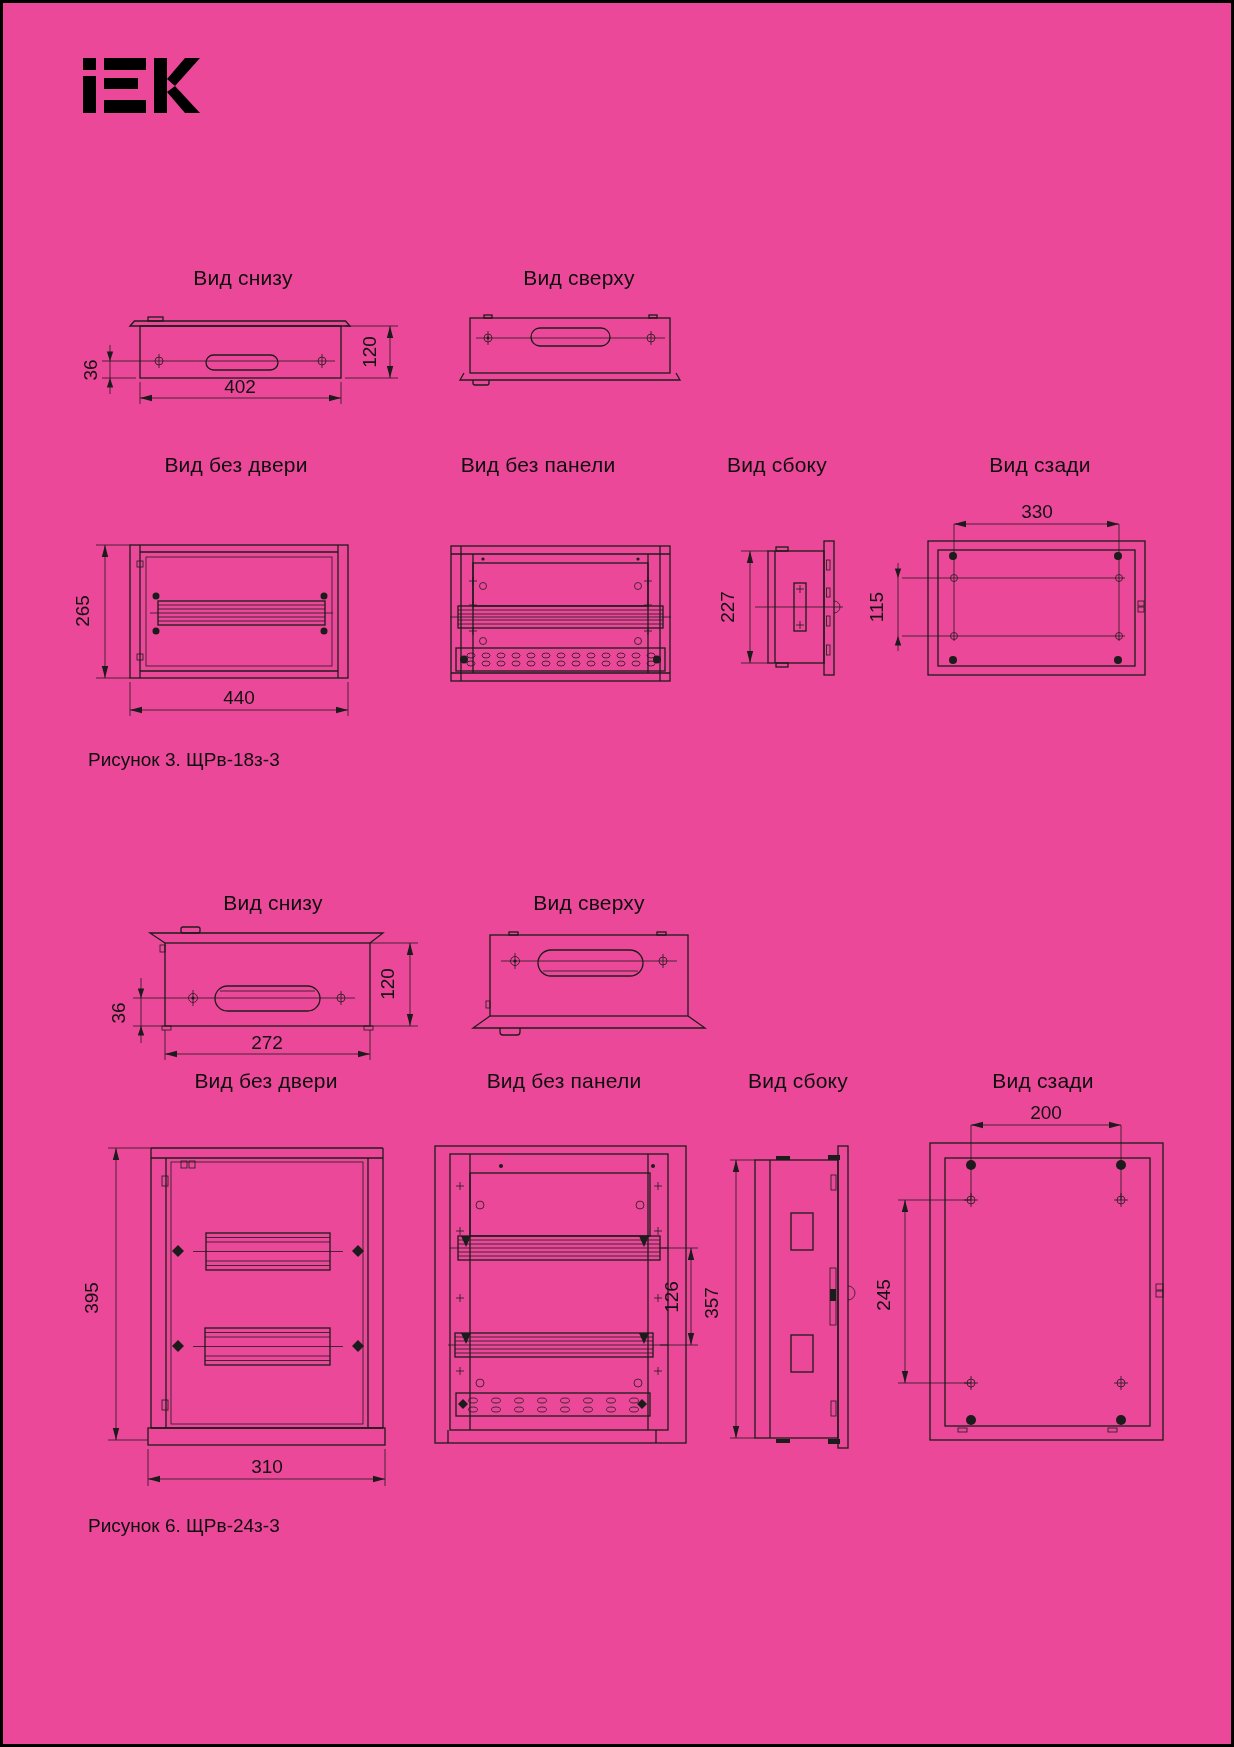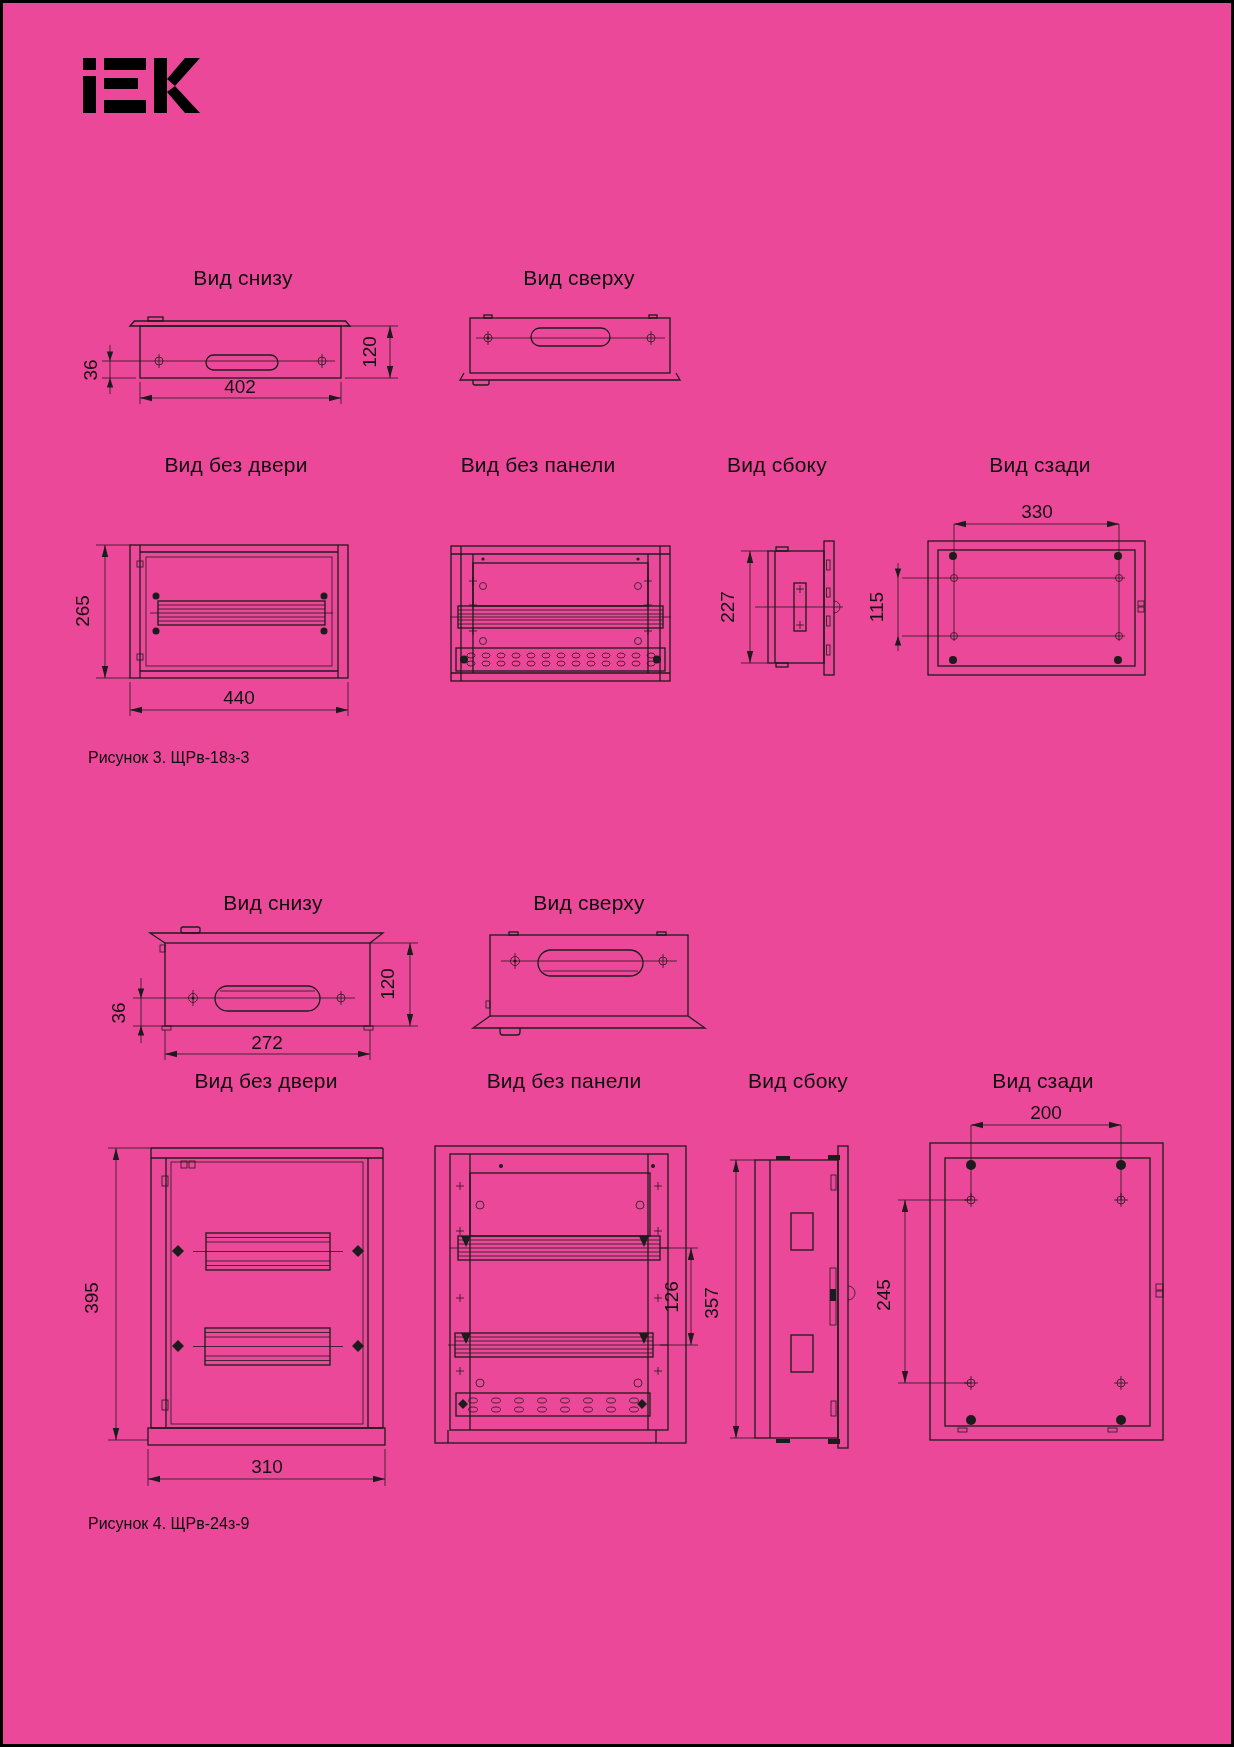--- a/index.html
+++ b/index.html
@@ -3,21 +3,21 @@
 <meta charset="utf-8">
 <style>
   html,body{margin:0;padding:0;background:#e9e9e9;}
   .page{position:relative;width:1234px;height:1747px;background:#ec4899;
         border:3px solid #000;box-sizing:border-box;overflow:hidden;
         font-family:"Liberation Sans",sans-serif;}
   .logo{position:absolute;left:78px;top:52px;width:122px;height:60px;}
   .sr{position:absolute;width:1px;height:1px;overflow:hidden;clip:rect(0 0 0 0);white-space:nowrap;}
   .vtitle{position:absolute;transform:translateX(-50%);font-size:21px;font-weight:500;
           color:#0d0d0d;white-space:nowrap;letter-spacing:.2px;}
-  .caption{position:absolute;font-size:16px;font-weight:500;color:#0d0d0d;white-space:nowrap;}
+  .caption{position:absolute;font-size:19px;font-weight:500;color:#0d0d0d;white-space:nowrap;}
   .draw{position:absolute;overflow:visible;}
   .ln{stroke:#1c1c1c;fill:none;stroke-width:1.3;}
   .tn{stroke:#1c1c1c;fill:none;stroke-width:0.8;}
   .fl{fill:#1c1c1c;stroke:none;}
   .dt{font-family:"Liberation Sans",sans-serif;font-size:19px;fill:#111;}
 </style>
 </head>
 <body>
 
 <div class="page">
@@ -293,21 +293,21 @@
       <text class="dt" x="20" y="124" text-anchor="middle" transform="rotate(-90 20 124)">115</text>
     </g>
   </svg>
 
   <div class="vtitle" style="left:270px;top:888px">Вид снизу</div>
   <div class="vtitle" style="left:586px;top:888px">Вид сверху</div>
   <div class="vtitle" style="left:263px;top:1066px">Вид без двери</div>
   <div class="vtitle" style="left:561px;top:1066px">Вид без панели</div>
   <div class="vtitle" style="left:795px;top:1066px">Вид сбоку</div>
   <div class="vtitle" style="left:1040px;top:1066px">Вид сзади</div>
-  <div class="caption" style="left:85px;top:1512px">Рисунок 4. ЩРв-24з-9</div>
+  <div class="caption" style="left:85px;top:1512px">Рисунок 6. ЩРв-24з-3</div>
 
   <svg class="draw" style="left:100px;top:920px" width="330" height="142">
     <g class="ln">
       <path d="M62,20 L47,10 H280 L267,20"></path>
       <rect x="78" y="4" width="19" height="6" rx="2"></rect>
       <rect x="62" y="20" width="205" height="83"></rect>
       <rect x="112" y="63" width="105" height="25" rx="12.5"></rect>
       <rect class="tn" x="57" y="22" width="5" height="7"></rect>
       <rect class="tn" x="59" y="103" width="9" height="4"></rect>
       <rect class="tn" x="261" y="103" width="9" height="4"></rect>

